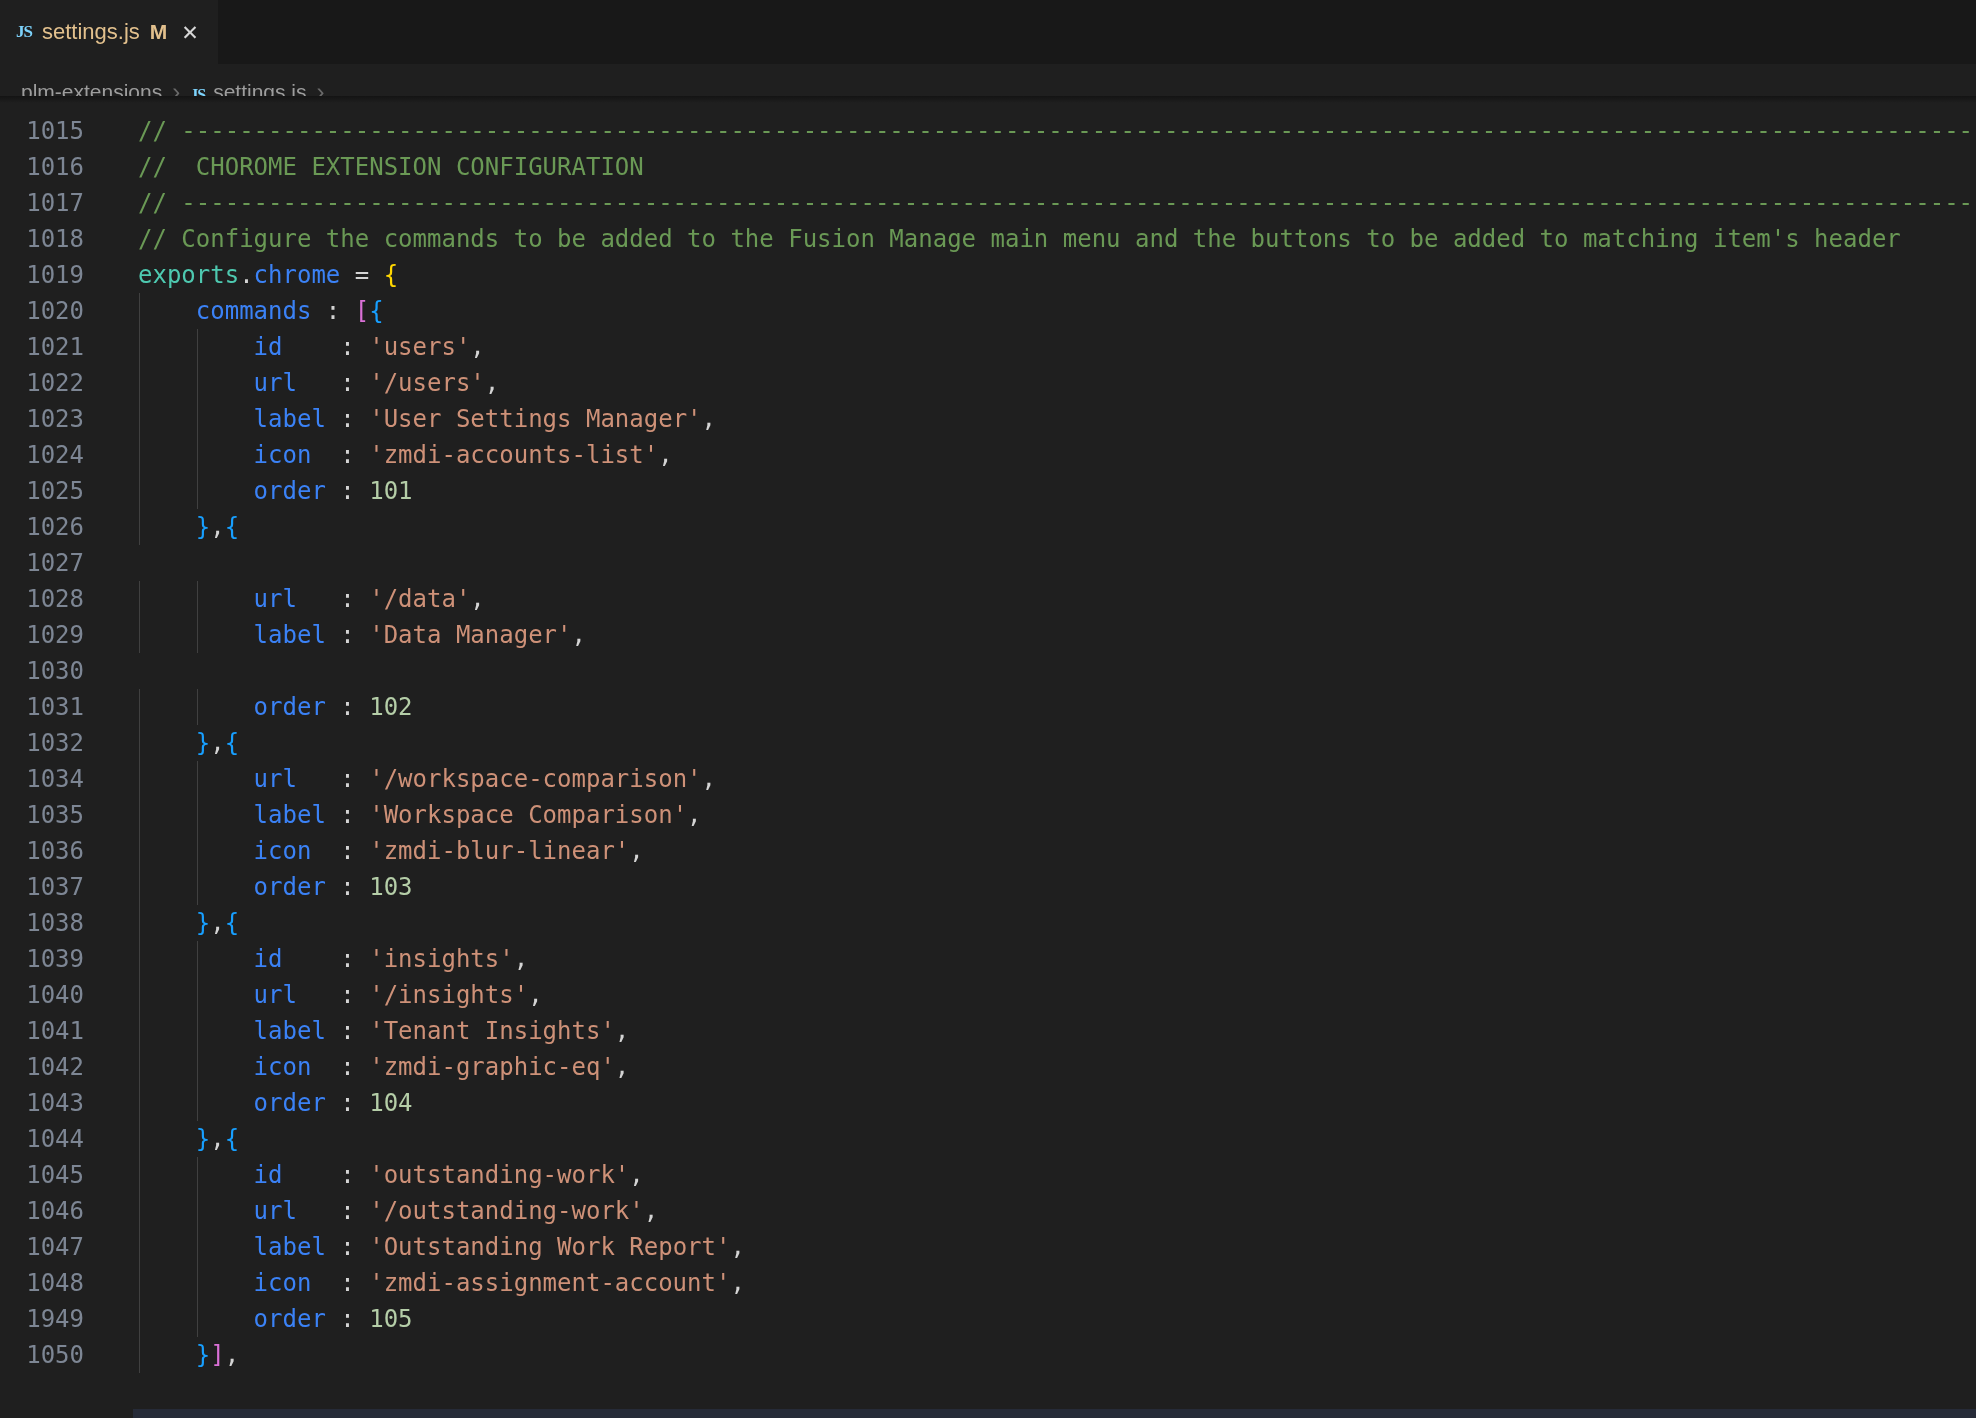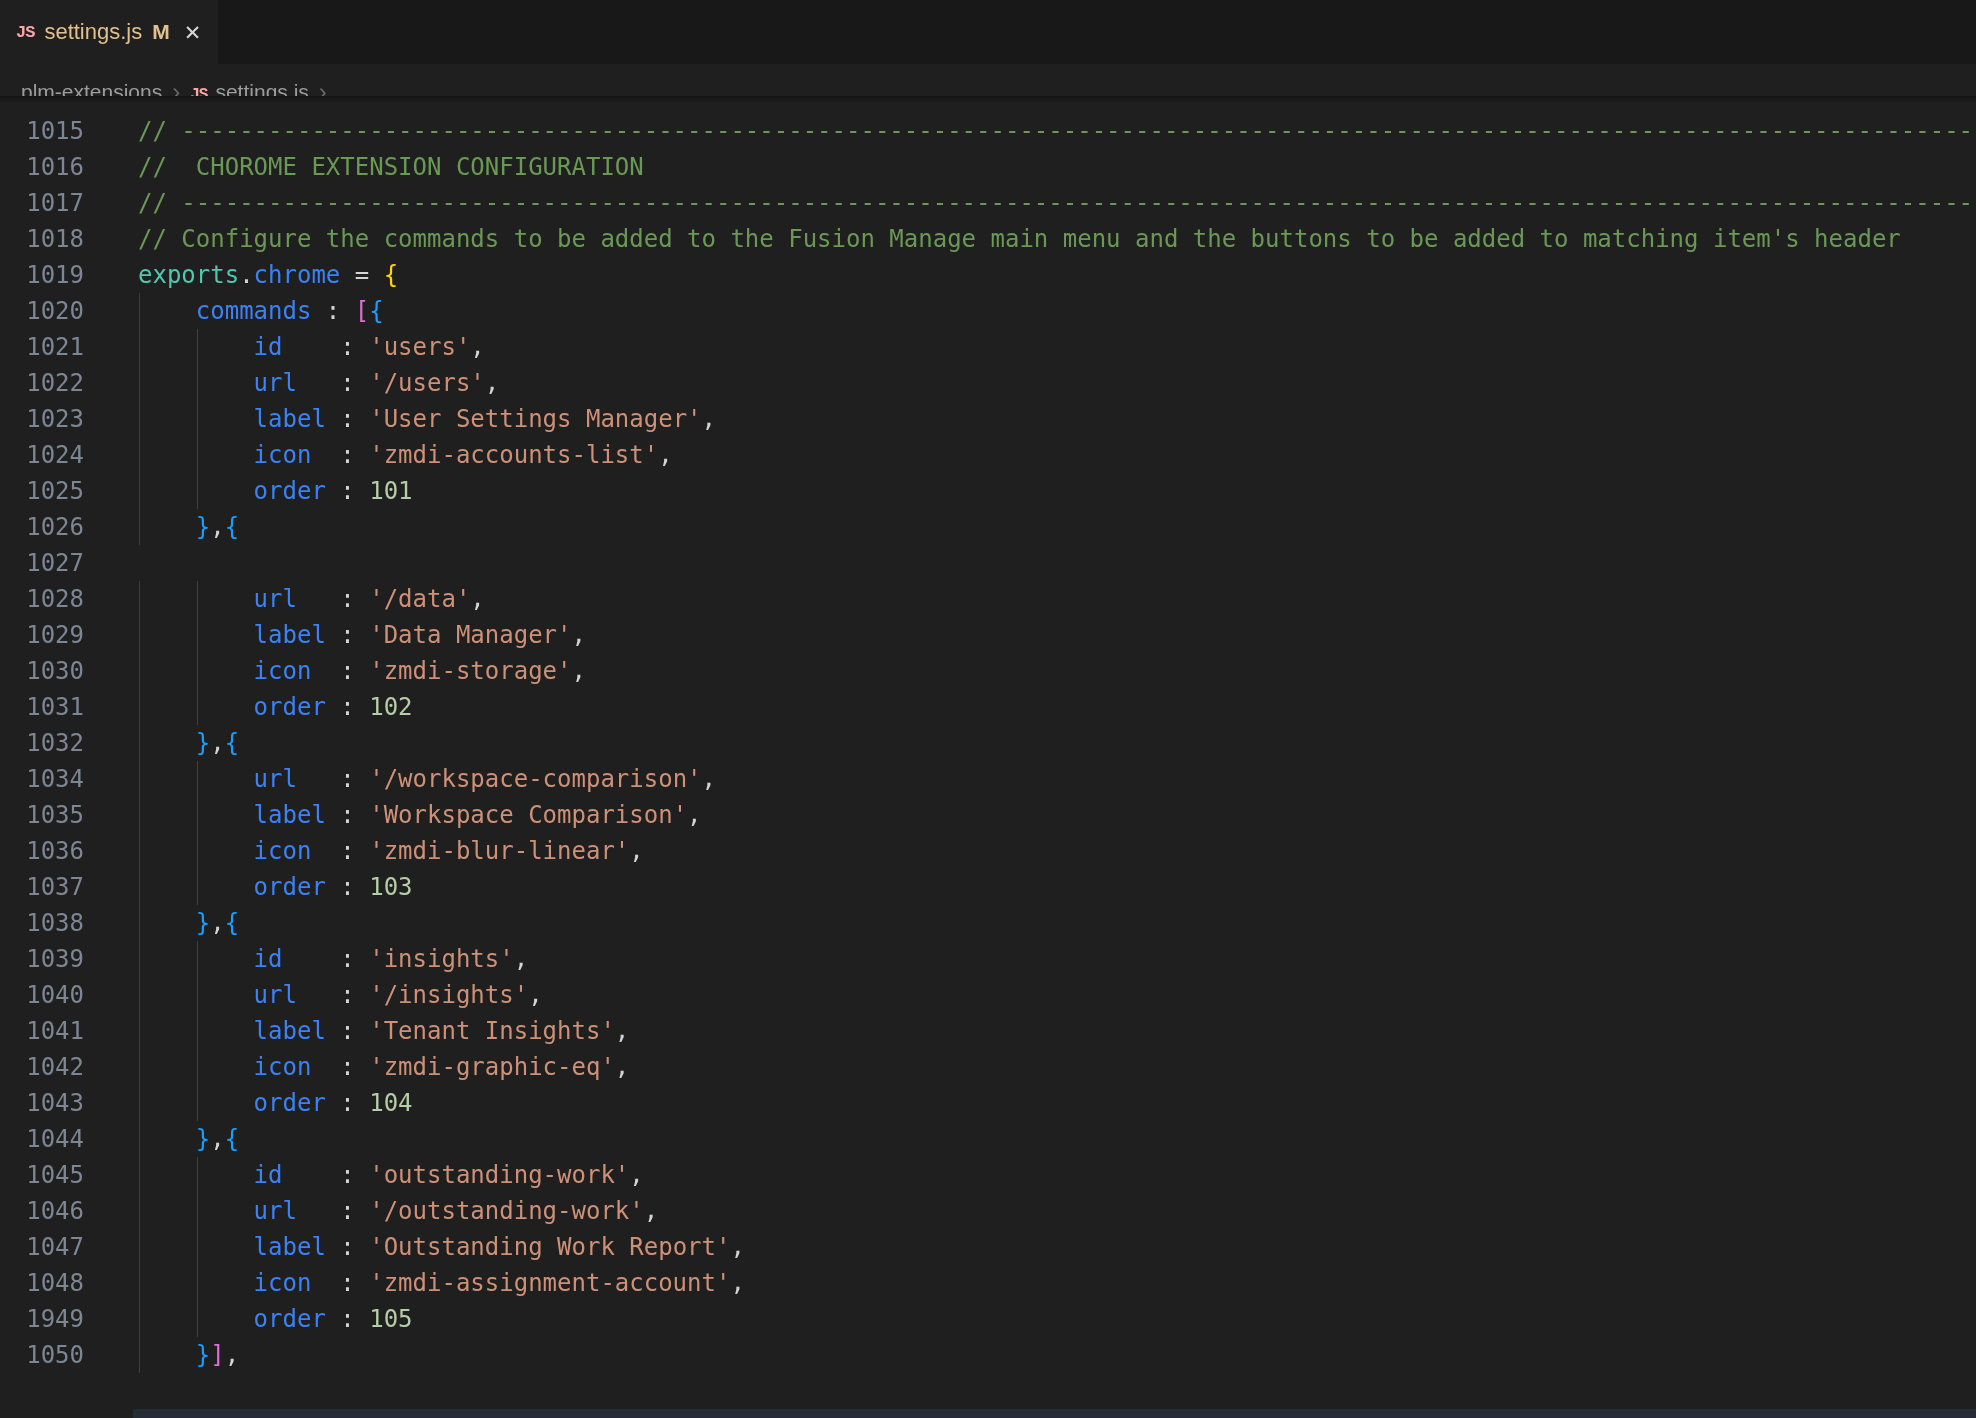--- a/index.html
+++ b/index.html
@@ -4,22 +4,22 @@
 <style>
   * { margin:0; padding:0; box-sizing:border-box; }
   html,body { width:1976px; height:1418px; overflow:hidden; background:#1f1f1f;
               font-family:"Liberation Sans", sans-serif; }
 
   
   .tabbar { position:absolute; left:0; top:0; width:1976px; height:64px;
             background:#181818; display:flex; }
   .tab { height:64px; width:218px; background:#1f1f1f; display:flex; align-items:center;
          padding:0 14px 0 16px; cursor:pointer; }
-  .js-badge { font-family:Liberation Mono, monospace; font-weight:700; font-size:17px;
-              color:#fca5a5; letter-spacing:-1px; margin-right:10px; }
+  .js-badge { font-family:Liberation Serif, serif; font-weight:700; font-size:17px;
+              color:#7dd3fc; letter-spacing:-1px; margin-right:10px; }
   .tab-title { color:#e2c08d; font-size:22px; }
   .mod-badge { color:#e2c08d; font-size:21px; font-weight:600; margin-left:10px; }
   .tab-close { color:#d7d7d7; font-size:21px; margin-left:14px; cursor:pointer;
                line-height:1; }
 
   
   .breadcrumbs { position:absolute; left:0; top:72px; width:1976px; height:32px;
                  background:#1f1f1f; display:flex; align-items:flex-end;
                  padding-left:21px; color:#9d9d9d; font-size:21px; }
   .crumb { cursor:pointer; }
@@ -85,21 +85,21 @@
       <div class="line"><div class="ln">1020</div><div class="code"><span class="guide g0"></span><span class="tok fg">    </span><span class="tok blue">commands</span><span class="tok fg"> : </span><span class="tok b2">[</span><span class="tok b3">{</span></div></div>
       <div class="line"><div class="ln">1021</div><div class="code"><span class="guide g0"></span><span class="guide g1"></span><span class="tok fg">        </span><span class="tok blue">id</span><span class="tok fg">    : </span><span class="tok str">'users'</span><span class="tok fg">,</span></div></div>
       <div class="line"><div class="ln">1022</div><div class="code"><span class="guide g0"></span><span class="guide g1"></span><span class="tok fg">        </span><span class="tok blue">url</span><span class="tok fg">   : </span><span class="tok str">'/users'</span><span class="tok fg">,</span></div></div>
       <div class="line"><div class="ln">1023</div><div class="code"><span class="guide g0"></span><span class="guide g1"></span><span class="tok fg">        </span><span class="tok blue">label</span><span class="tok fg"> : </span><span class="tok str">'User Settings Manager'</span><span class="tok fg">,</span></div></div>
       <div class="line"><div class="ln">1024</div><div class="code"><span class="guide g0"></span><span class="guide g1"></span><span class="tok fg">        </span><span class="tok blue">icon</span><span class="tok fg">  : </span><span class="tok str">'zmdi-accounts-list'</span><span class="tok fg">,</span></div></div>
       <div class="line"><div class="ln">1025</div><div class="code"><span class="guide g0"></span><span class="guide g1"></span><span class="tok fg">        </span><span class="tok blue">order</span><span class="tok fg"> : </span><span class="tok num">101</span></div></div>
       <div class="line"><div class="ln">1026</div><div class="code"><span class="guide g0"></span><span class="tok fg">    </span><span class="tok b3">}</span><span class="tok fg">,</span><span class="tok b3">{</span></div></div>
       <div class="line"><div class="ln">1027</div></div>
       <div class="line"><div class="ln">1028</div><div class="code"><span class="guide g0"></span><span class="guide g1"></span><span class="tok fg">        </span><span class="tok blue">url</span><span class="tok fg">   : </span><span class="tok str">'/data'</span><span class="tok fg">,</span></div></div>
       <div class="line"><div class="ln">1029</div><div class="code"><span class="guide g0"></span><span class="guide g1"></span><span class="tok fg">        </span><span class="tok blue">label</span><span class="tok fg"> : </span><span class="tok str">'Data Manager'</span><span class="tok fg">,</span></div></div>
-      <div class="line"><div class="ln">1030</div><div class="code"><span class="guide g0"></span><span class="guide g1"></span><span class="tok fg">        </span><span class="tok blue">icon</span><span class="tok fg">  : </span><span class="tok str">'zmdi-storage'</span><span class="tok fg">,</span></div></div>
+      <div class="line"><div class="ln">1030</div></div>
       <div class="line"><div class="ln">1031</div><div class="code"><span class="guide g0"></span><span class="guide g1"></span><span class="tok fg">        </span><span class="tok blue">order</span><span class="tok fg"> : </span><span class="tok num">102</span></div></div>
       <div class="line"><div class="ln">1032</div><div class="code"><span class="guide g0"></span><span class="tok fg">    </span><span class="tok b3">}</span><span class="tok fg">,</span><span class="tok b3">{</span></div></div>
       <div class="line"><div class="ln">1034</div><div class="code"><span class="guide g0"></span><span class="guide g1"></span><span class="tok fg">        </span><span class="tok blue">url</span><span class="tok fg">   : </span><span class="tok str">'/workspace-comparison'</span><span class="tok fg">,</span></div></div>
       <div class="line"><div class="ln">1035</div><div class="code"><span class="guide g0"></span><span class="guide g1"></span><span class="tok fg">        </span><span class="tok blue">label</span><span class="tok fg"> : </span><span class="tok str">'Workspace Comparison'</span><span class="tok fg">,</span></div></div>
       <div class="line"><div class="ln">1036</div><div class="code"><span class="guide g0"></span><span class="guide g1"></span><span class="tok fg">        </span><span class="tok blue">icon</span><span class="tok fg">  : </span><span class="tok str">'zmdi-blur-linear'</span><span class="tok fg">,</span></div></div>
       <div class="line"><div class="ln">1037</div><div class="code"><span class="guide g0"></span><span class="guide g1"></span><span class="tok fg">        </span><span class="tok blue">order</span><span class="tok fg"> : </span><span class="tok num">103</span></div></div>
       <div class="line"><div class="ln">1038</div><div class="code"><span class="guide g0"></span><span class="tok fg">    </span><span class="tok b3">}</span><span class="tok fg">,</span><span class="tok b3">{</span></div></div>
       <div class="line"><div class="ln">1039</div><div class="code"><span class="guide g0"></span><span class="guide g1"></span><span class="tok fg">        </span><span class="tok blue">id</span><span class="tok fg">    : </span><span class="tok str">'insights'</span><span class="tok fg">,</span></div></div>
       <div class="line"><div class="ln">1040</div><div class="code"><span class="guide g0"></span><span class="guide g1"></span><span class="tok fg">        </span><span class="tok blue">url</span><span class="tok fg">   : </span><span class="tok str">'/insights'</span><span class="tok fg">,</span></div></div>
       <div class="line"><div class="ln">1041</div><div class="code"><span class="guide g0"></span><span class="guide g1"></span><span class="tok fg">        </span><span class="tok blue">label</span><span class="tok fg"> : </span><span class="tok str">'Tenant Insights'</span><span class="tok fg">,</span></div></div>

